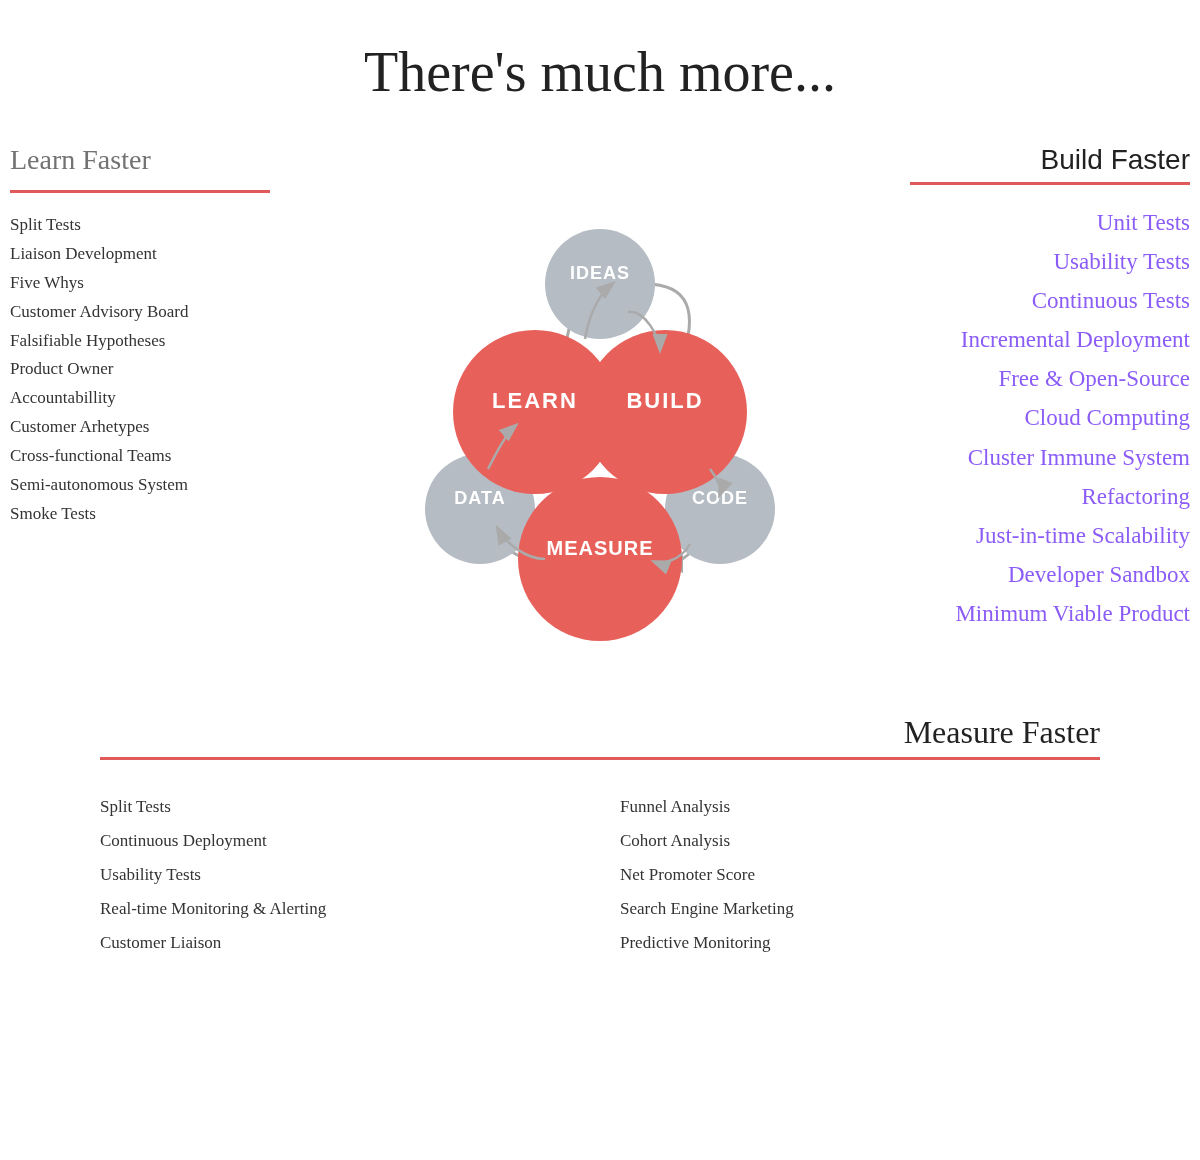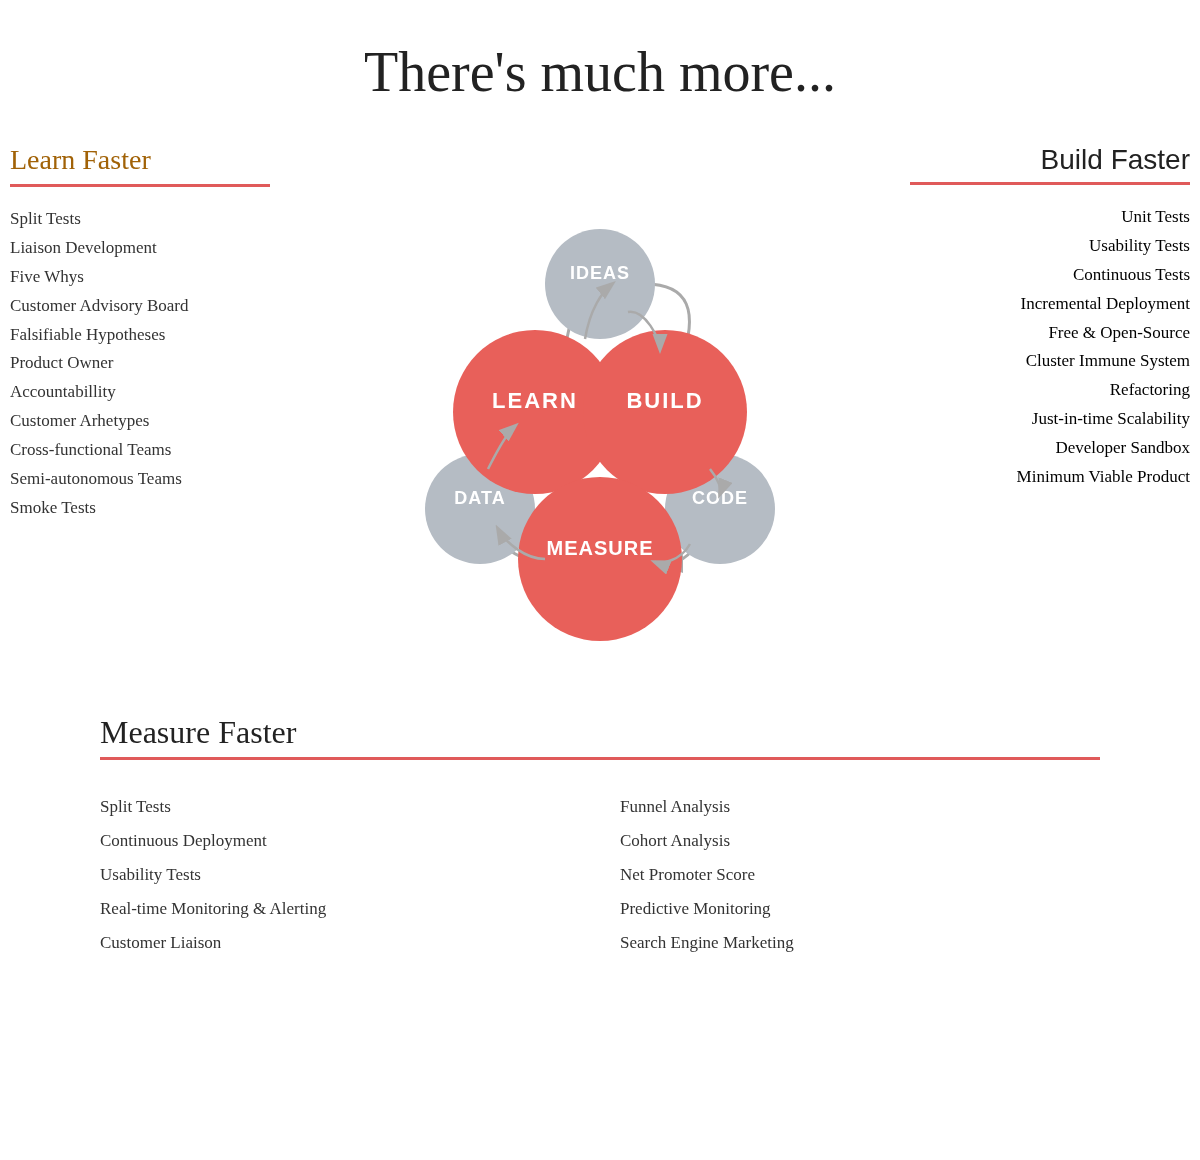--- a/index.html
+++ b/index.html
@@ -46,23 +46,23 @@
     .left-column {
       position: absolute;
       left: 10px;
       top: 0;
       width: 260px;
       padding-top: 20px;
     }
     .left-column .section-title {
       font-size: 28px;
       font-weight: 400;
-      color: #a16207;
-      font-family: 'Georgia', serif;
-      margin-bottom: 8px;
+      color: #737373;
+      font-family: 'Georgia', serif;
+      margin-bottom: 14px;
     }
     .left-column .section-divider {
       height: 3px;
       background: #e05a5a;
       margin-bottom: 18px;
     }
     .left-column .item {
       font-size: 17px;
       color: #333;
       font-family: 'Georgia', serif;
@@ -84,39 +84,39 @@
       color: #222;
       font-family: Liberation Sans, sans-serif;
       margin-bottom: 6px;
     }
     .right-column .section-divider {
       height: 3px;
       background: #e05a5a;
       margin-bottom: 18px;
     }
     .right-column .item {
-      font-size: 17px;
-      color: #000000;
+      font-size: 23px;
+      color: #8b5cf6;
       font-family: 'Georgia', serif;
       line-height: 1.7;
     }
 
     
     .bottom-section {
       position: relative;
       width: 100%;
       padding: 0 100px;
       margin-top: 10px;
     }
     .bottom-section .section-title {
       font-size: 32px;
       font-weight: 400;
       color: #222;
       font-family: 'Georgia', serif;
-      text-align: left;
+      text-align: right;
       margin-bottom: 6px;
     }
     .bottom-section .section-divider {
       height: 3px;
       background: #e05a5a;
       margin-bottom: 30px;
     }
     .bottom-columns {
       display: flex;
       gap: 40px;
@@ -145,21 +145,21 @@
     <div id="learn-items">
         <div class="item">Split Tests</div>
         <div class="item">Liaison Development</div>
         <div class="item">Five Whys</div>
         <div class="item">Customer Advisory Board</div>
         <div class="item">Falsifiable Hypotheses</div>
         <div class="item">Product Owner</div>
         <div class="item">Accountabillity</div>
         <div class="item">Customer Arhetypes</div>
         <div class="item">Cross-functional Teams</div>
-        <div class="item">Semi-autonomous Teams</div>
+        <div class="item">Semi-autonomous System</div>
         <div class="item">Smoke Tests</div>
       </div>
   </div>
 
   <div class="diagram-svg-container">
     <svg viewBox="0 0 500 500" width="500" height="500">
 
       <path d="M 215 185 Q 230 100 255 115" stroke="#aaa" stroke-width="3" fill="none" marker-end="url(#arrow)"></path>
 
       <path d="M 295 120 Q 360 120 330 200" stroke="#aaa" stroke-width="3" fill="none" marker-end="url(#arrow)"></path>
@@ -218,20 +218,21 @@
 
   <div class="right-column">
     <div class="section-title">Build Faster</div>
     <div class="section-divider"></div>
     <div id="build-items">
         <div class="item">Unit Tests</div>
         <div class="item">Usability Tests</div>
         <div class="item">Continuous Tests</div>
         <div class="item">Incremental Deployment</div>
         <div class="item">Free &amp; Open-Source</div>
+        <div class="item">Cloud Computing</div>
         <div class="item">Cluster Immune System</div>
         <div class="item">Refactoring</div>
         <div class="item">Just-in-time Scalability</div>
         <div class="item">Developer Sandbox</div>
         <div class="item">Minimum Viable Product</div>
       </div>
   </div>
 
 </div>
 
@@ -243,17 +244,17 @@
         <div class="item">Split Tests</div>
         <div class="item">Continuous Deployment</div>
         <div class="item">Usability Tests</div>
         <div class="item">Real-time Monitoring &amp; Alerting</div>
         <div class="item">Customer Liaison</div>
       </div>
     <div class="bottom-col" id="measure-col2">
         <div class="item">Funnel Analysis</div>
         <div class="item">Cohort Analysis</div>
         <div class="item">Net Promoter Score</div>
+        <div class="item">Search Engine Marketing</div>
         <div class="item">Predictive Monitoring</div>
-        <div class="item">Search Engine Marketing</div>
       </div>
   </div>
 </div>
 
 </body></html>

